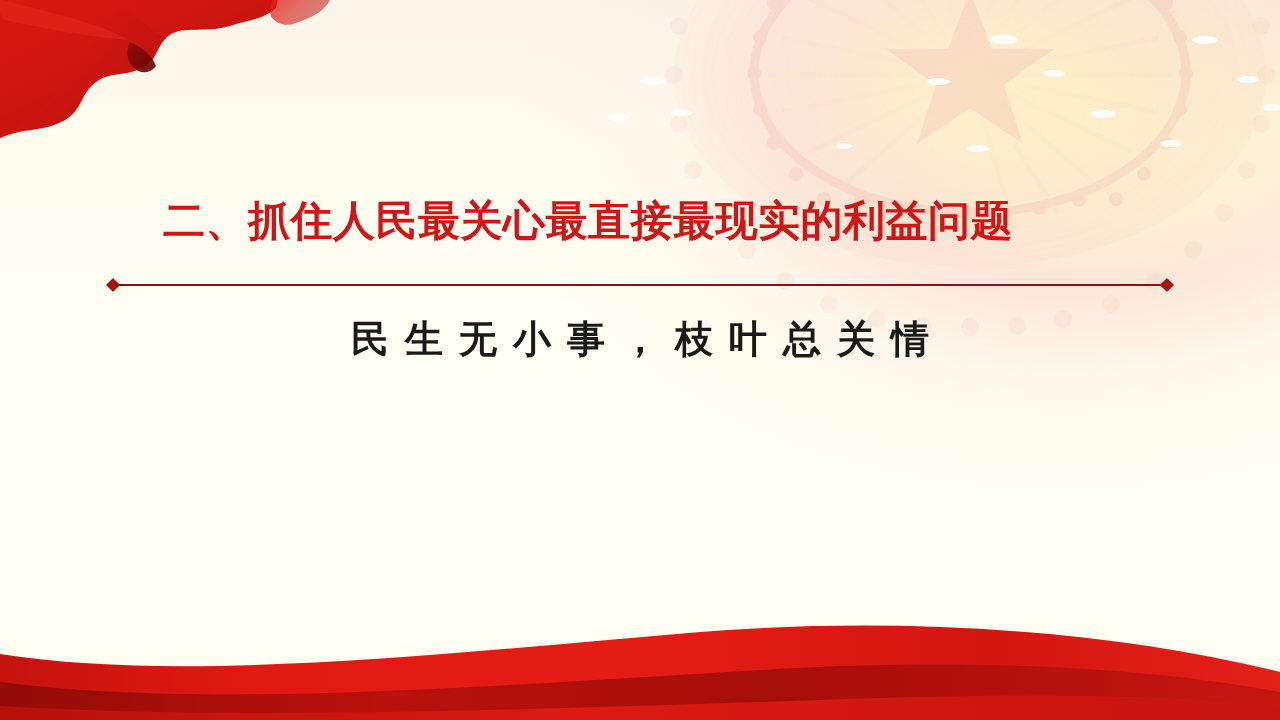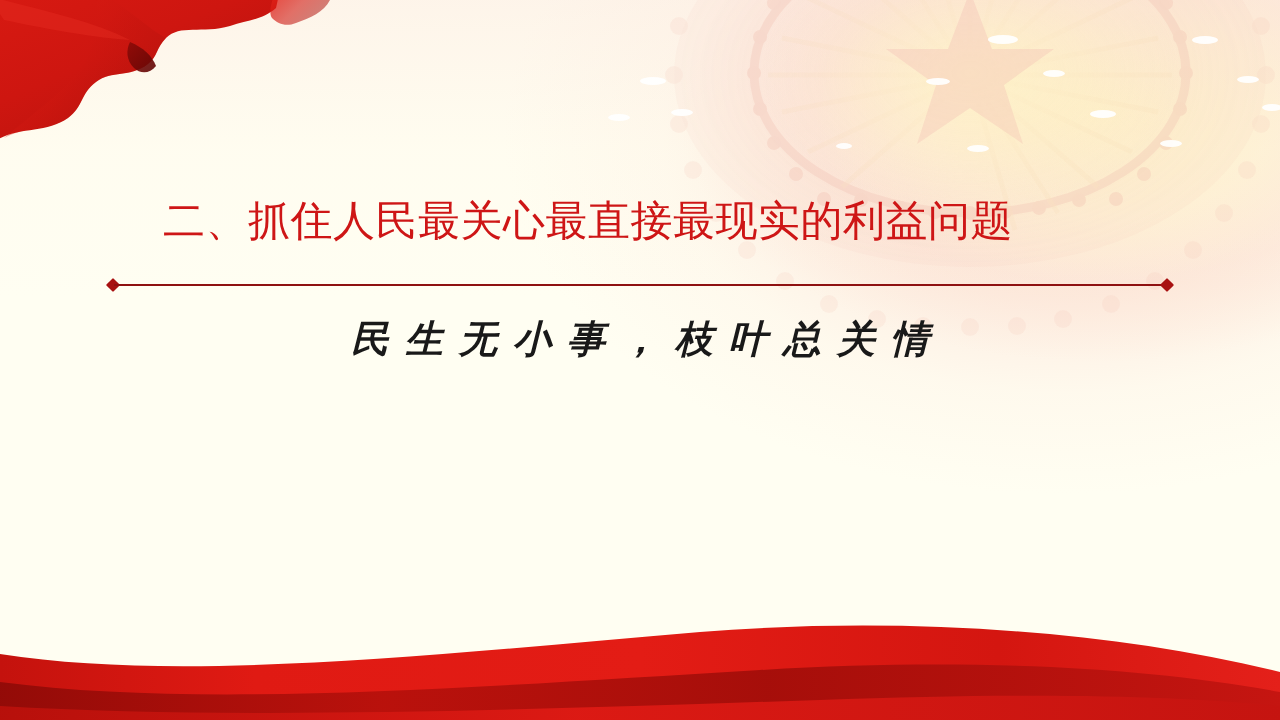--- a/index.html
+++ b/index.html
@@ -115,21 +115,21 @@
     height: 720px;
   }
 
   .title {
     position: absolute;
     top: 198px;
     left: 0;
     width: 1176px;
     text-align: center;
     font-family: "Liberation Sans", sans-serif;
-    font-weight: normal;
+    font-weight: bold;
     font-size: 42px;
     line-height: 1.1;
     color: #CE1616;
     letter-spacing: 0.5px;
     white-space: nowrap;
   }
 
   .divider {
     position: absolute;
     top: 278px;
@@ -159,21 +159,20 @@
 
   .subtitle {
     position: absolute;
     top: 314px;
     left: 0;
     width: 1280px;
     text-align: center;
     font-family: "DejaVu Serif", serif;
     font-size: 38px;
     font-weight: bold;
-    font-style: italic;
     color: #191919;
     letter-spacing: 16px;
     text-indent: 16px;
     white-space: nowrap;
   }
 </style>
 </head>
 <body>
 
 <div id="slide">

